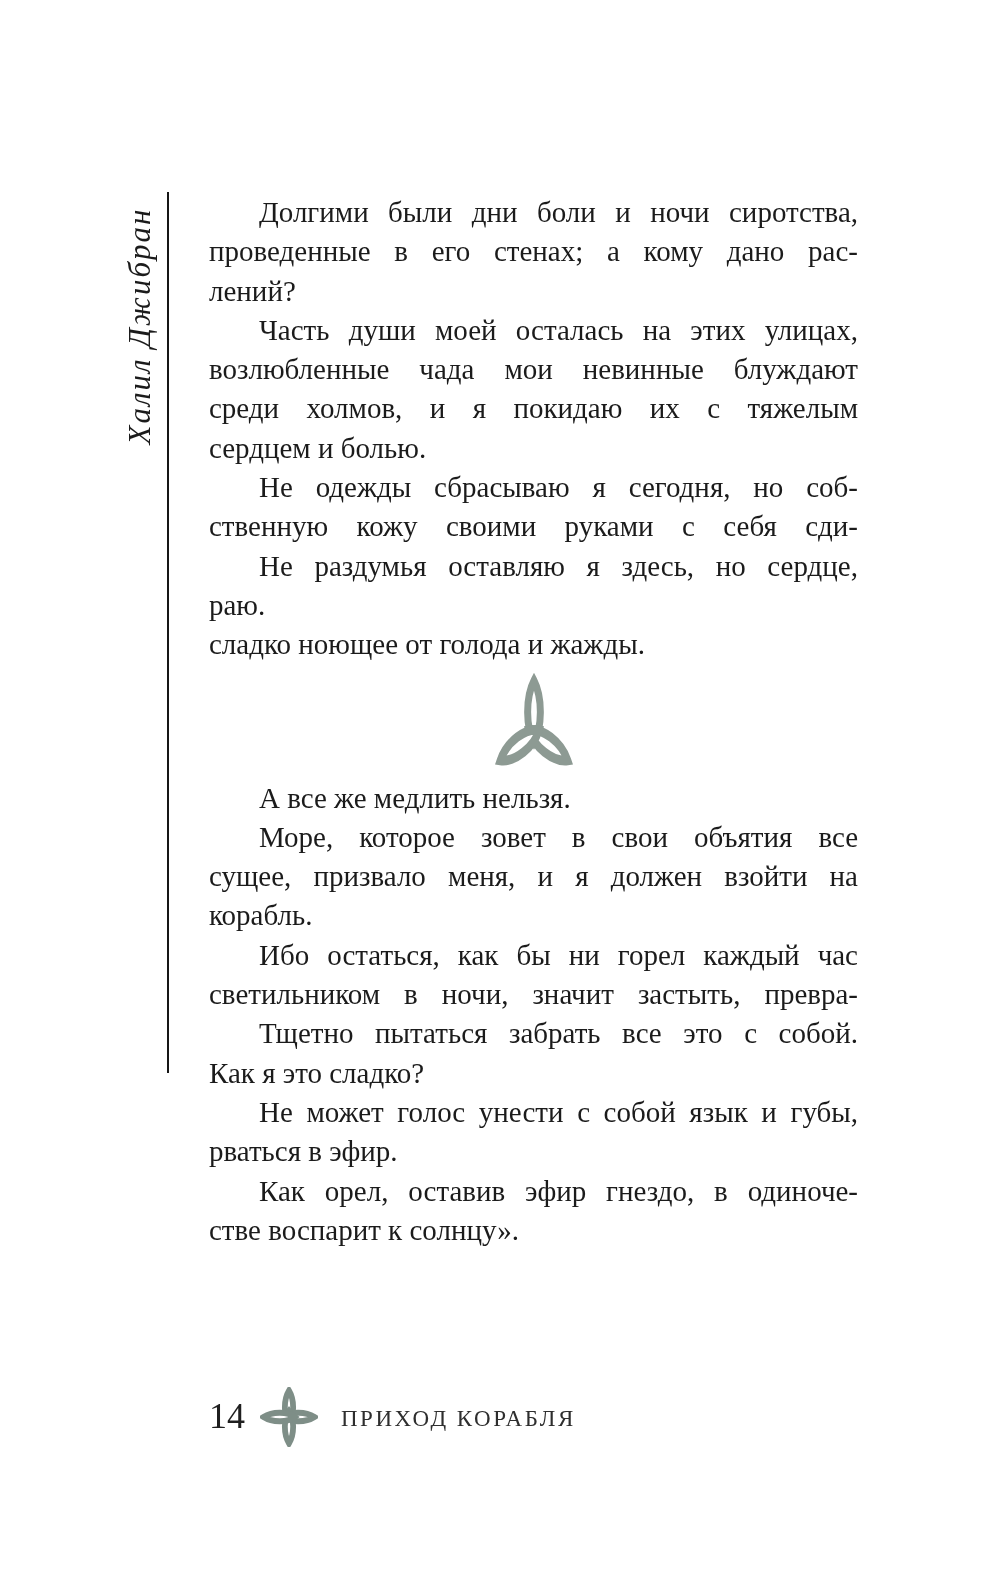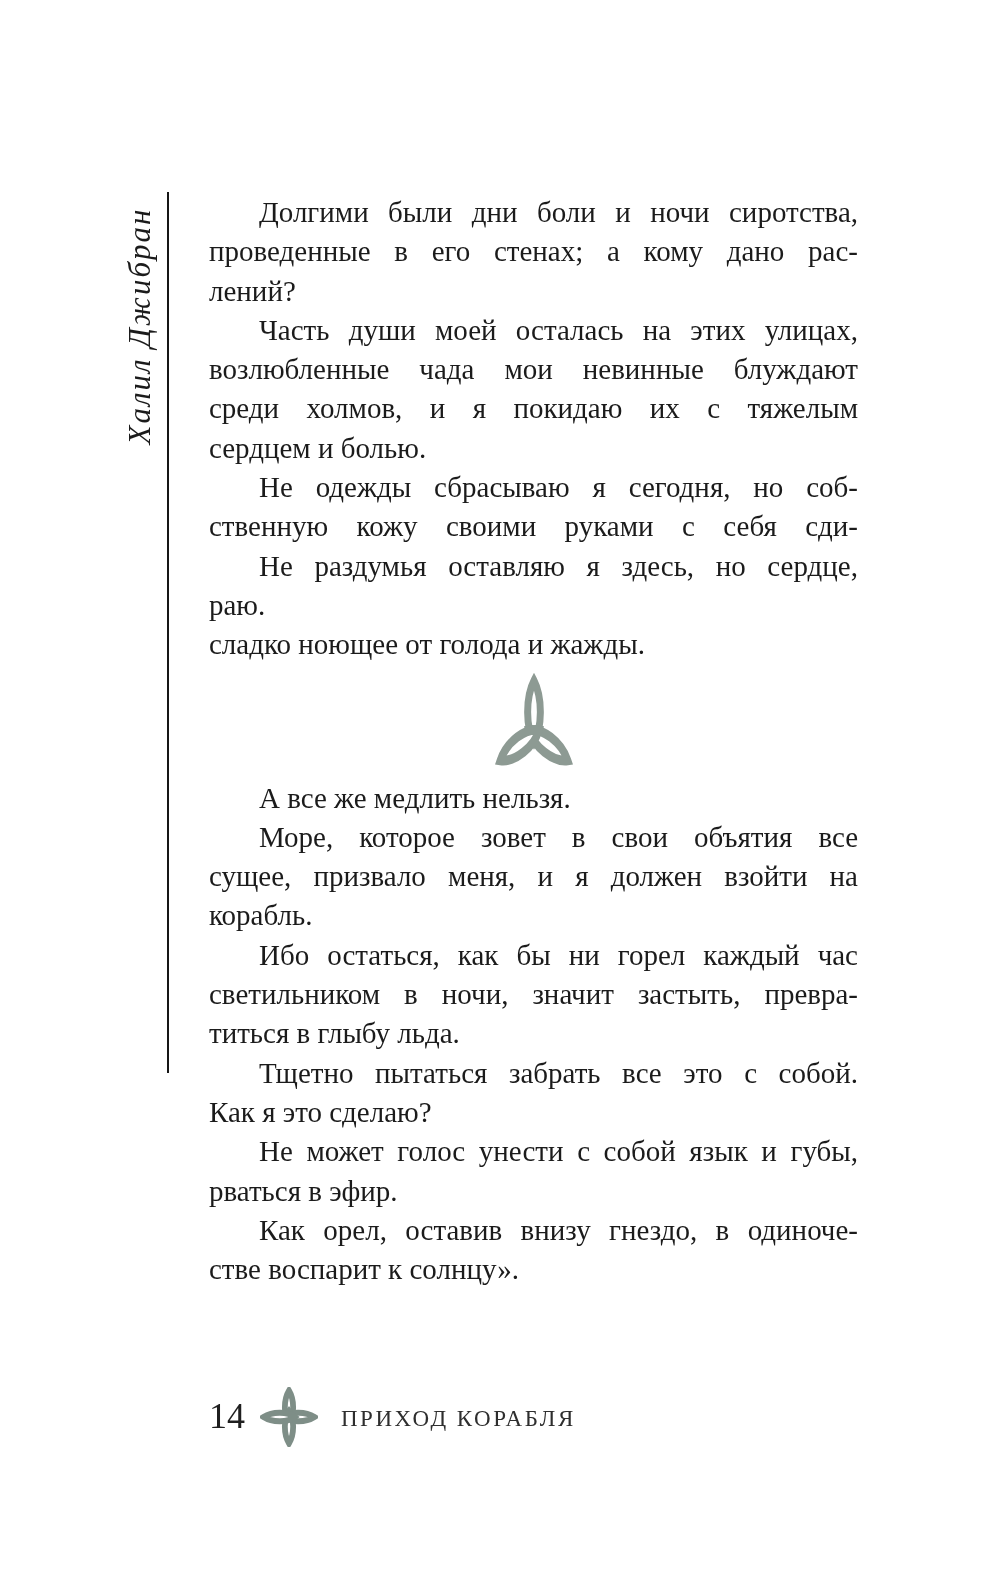--- a/index.html
+++ b/index.html
@@ -83,26 +83,25 @@
       </svg>
     </div>
 
     <div class="section">
         <div class="line indent last">А все же медлить нельзя.</div>
         <div class="line indent">Море, которое зовет в свои объятия все</div>
         <div class="line">сущее, призвало меня, и я должен взойти на</div>
         <div class="line last">корабль.</div>
         <div class="line indent">Ибо остаться, как бы ни горел каждый час</div>
         <div class="line">светильником в ночи, значит застыть, превра-</div>
-        <div class="line last">титься в глыбу льда.</div>
         <div class="line indent">Тщетно пытаться забрать все это с собой.</div>
-        <div class="line last">Как я это сделаю?</div>
+        <div class="line last">Как я это сладко?</div>
         <div class="line indent">Не может голос унести с собой язык и губы,</div>
         <div class="line last">рваться в эфир.</div>
-        <div class="line indent">Как орел, оставив внизу гнездо, в одиноче-</div>
+        <div class="line indent">Как орел, оставив эфир гнездо, в одиноче-</div>
         <div class="line last">стве воспарит к солнцу».</div>
       </div>
   </div>
 
   <div class="page-num">14</div>
 
   <div class="knot-icon">
     <svg width="58" height="60" viewBox="0 0 100 100" preserveAspectRatio="none" xmlns="http://www.w3.org/2000/svg">
       <path d="M50,60 C41,48 40,22 50,6 C60,22 59,48 50,60 Z" fill="#ffffff" stroke-width="10" stroke-miterlimit="10" stroke="#7e8e87"></path>
       <path d="M50,60 C41,48 40,22 50,6 C60,22 59,48 50,60 Z" transform="rotate(90 50 50)" fill="#ffffff" stroke-width="10" stroke-miterlimit="10" stroke="#7e8e87"></path>

